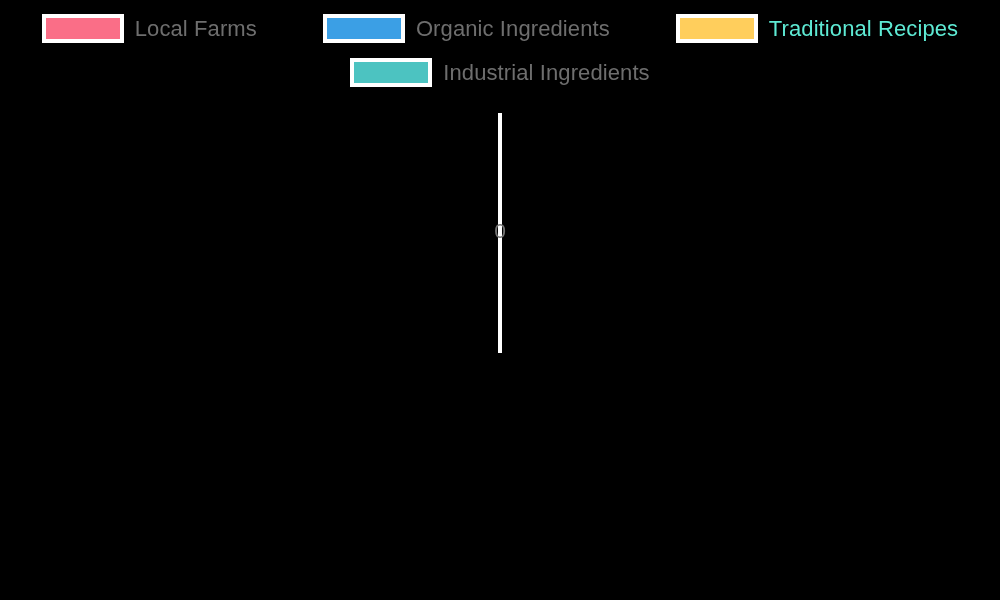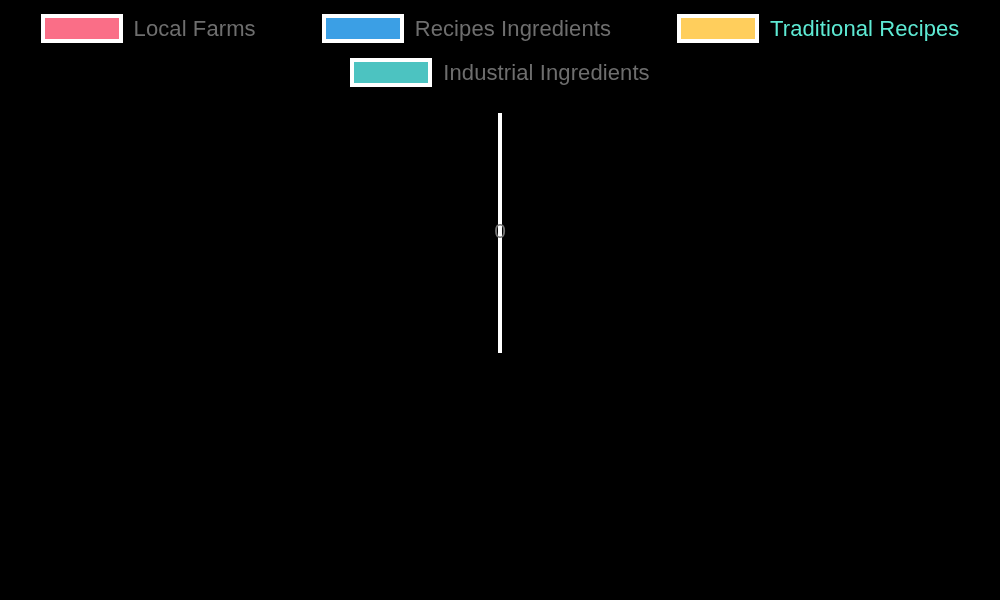--- a/index.html
+++ b/index.html
@@ -99,21 +99,21 @@
 
     <div class="legend-row" id="legend-row-0">
 
       <div class="legend-entry">
         <span class="legend-swatch" style="background: rgb(250, 110, 135); border-color: rgb(255, 255, 255);"></span>
         <span class="legend-label" style="color: rgb(110, 110, 110);">Local Farms</span>
       </div>
 
       <div class="legend-entry">
         <span class="legend-swatch" style="background: rgb(59, 159, 229); border-color: rgb(255, 255, 255);"></span>
-        <span class="legend-label" style="color: rgb(110, 110, 110);">Recipes Ingredients</span>
+        <span class="legend-label" style="color: rgb(110, 110, 110);">Organic Ingredients</span>
       </div>
 
       <div class="legend-entry">
         <span class="legend-swatch" style="background: rgb(255, 206, 92); border-color: rgb(255, 255, 255);"></span>
         <span class="legend-label" style="color: #5eead4;">Traditional Recipes</span>
       </div>
 
     </div>
 
     <div class="legend-row" id="legend-row-1">

